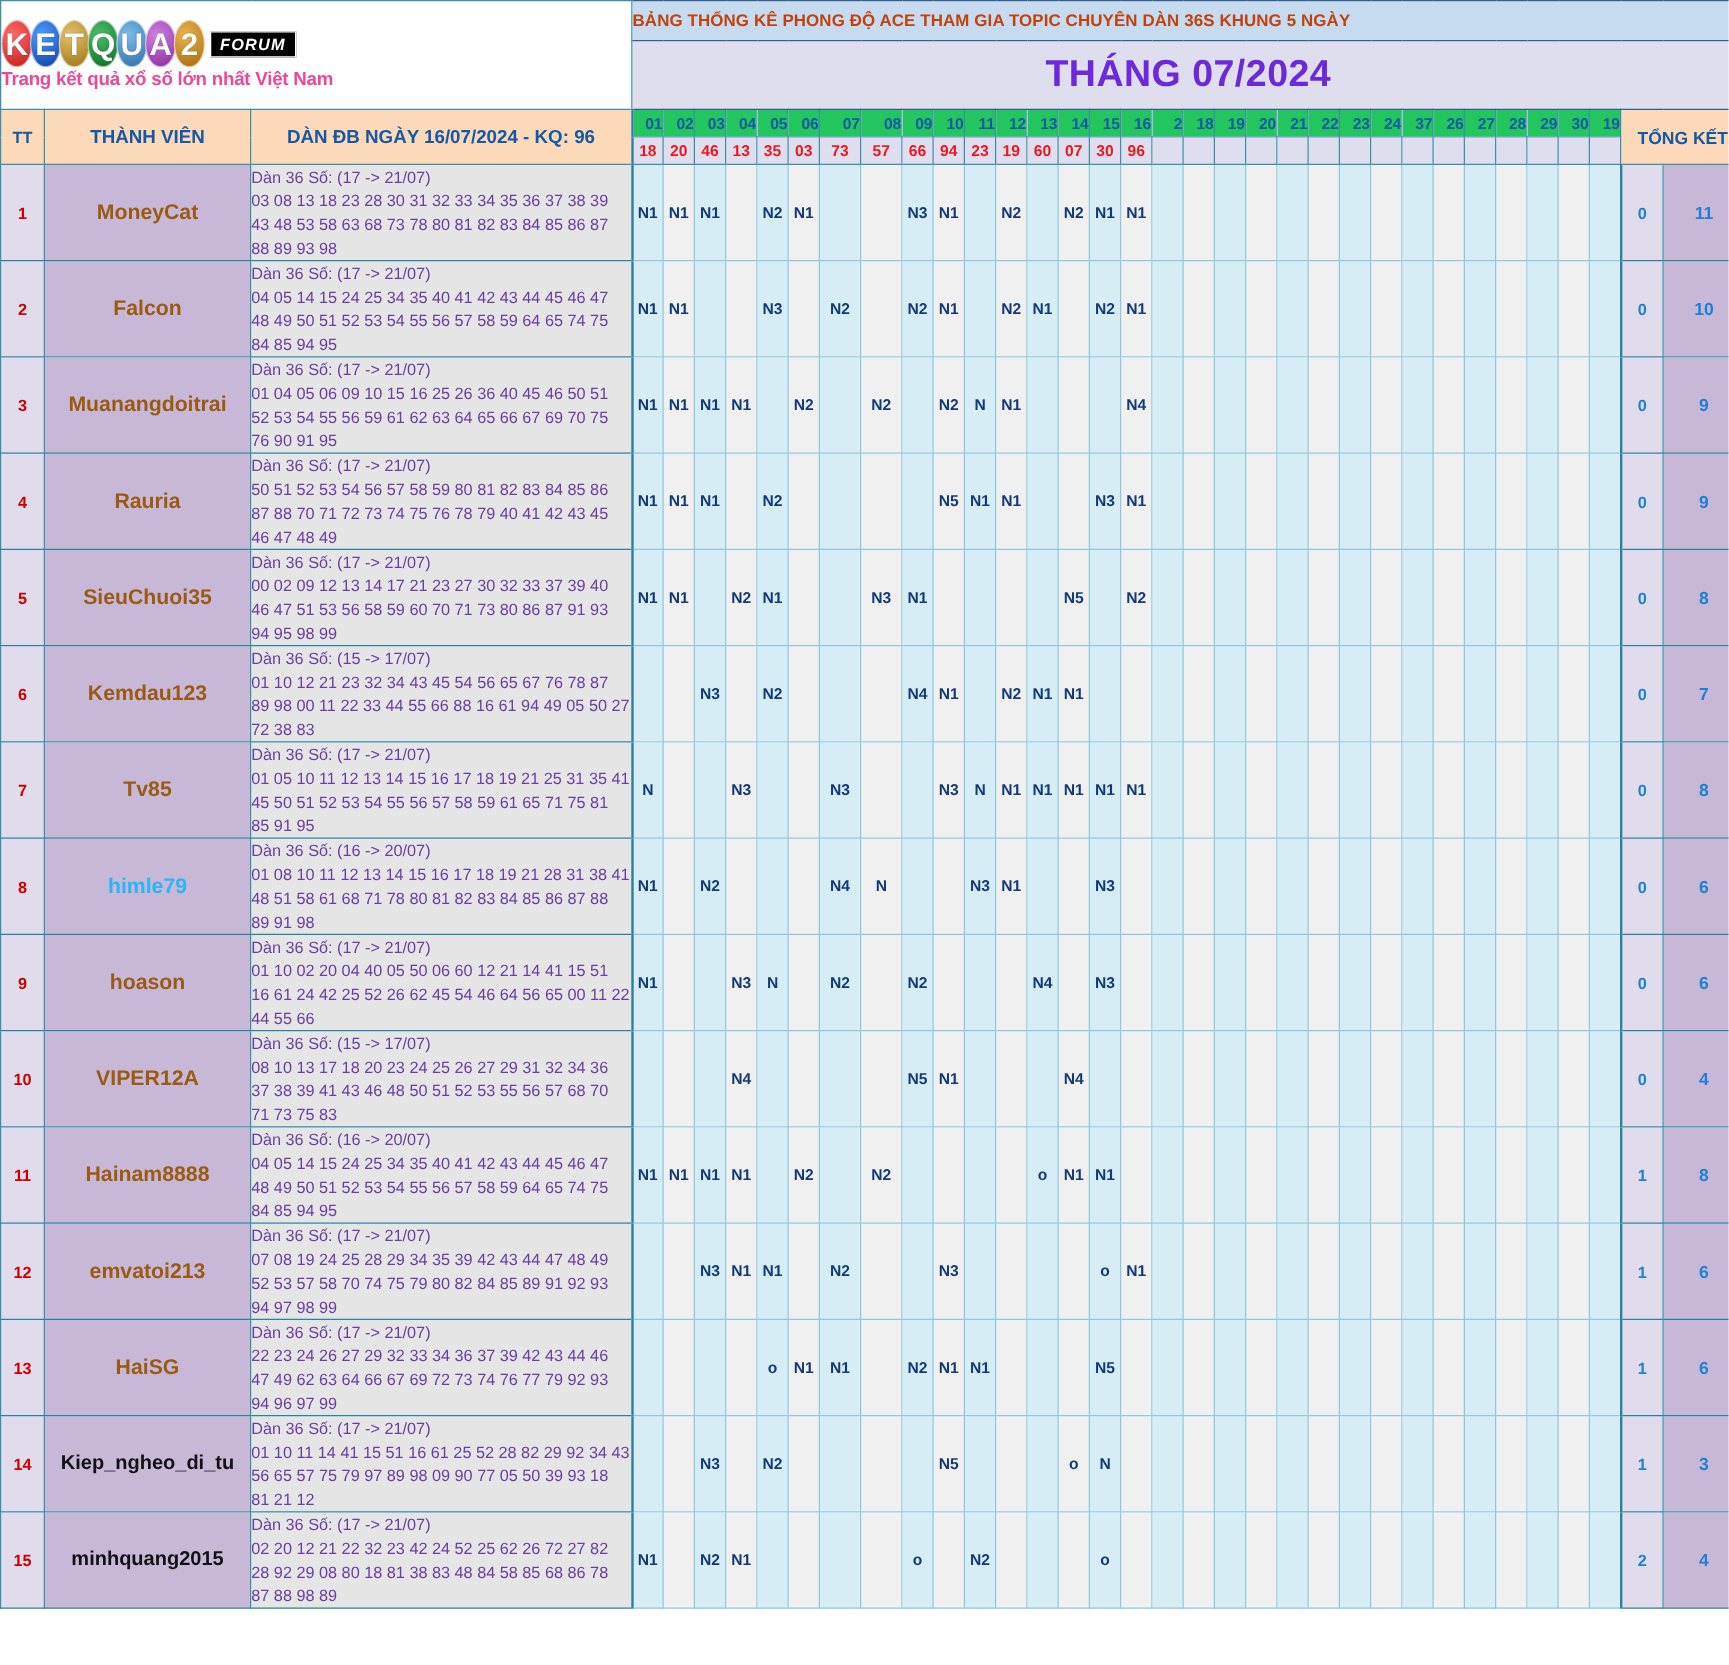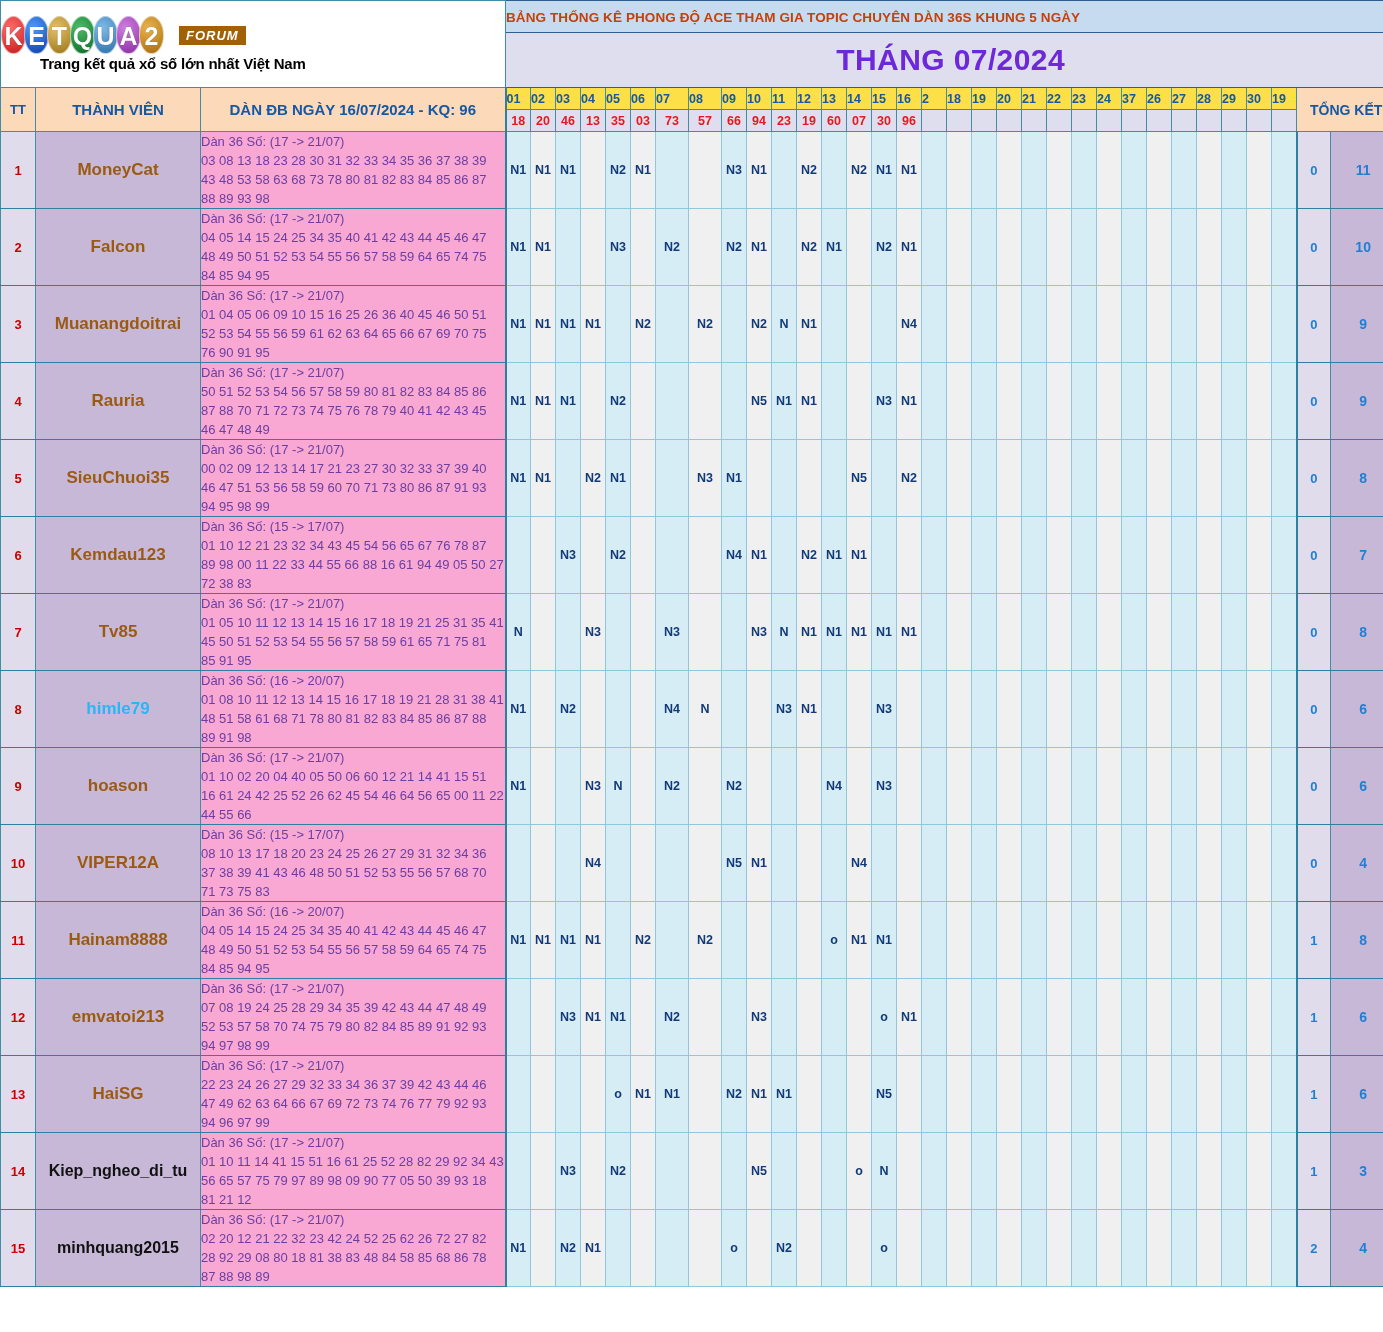--- a/index.html
+++ b/index.html
@@ -50,34 +50,33 @@
     border: 1px solid rgba(255,255,255,.6);
   }
   .lg1{background:radial-gradient(circle at 35% 30%, #ff6a6a, #c51b1b);}
   .lg2{background:radial-gradient(circle at 35% 30%, #4f9bff, #0b3fa8);}
   .lg3{background:radial-gradient(circle at 35% 30%, #e3c06a, #9c7516);}
   .lg4{background:radial-gradient(circle at 35% 30%, #4dbd6a, #0b6b23);}
   .lg5{background:radial-gradient(circle at 35% 30%, #7fbbe8, #2b6fa8);}
   .lg6{background:radial-gradient(circle at 35% 30%, #cf7fe0, #8a2aa0);}
   .lg7{background:radial-gradient(circle at 35% 30%, #e8b44f, #a8690a);}
   .logo-forum {
-    background:#a16207; color:#fff;
+    background:#000000; color:#fff;
     font-style:italic; font-weight:bold;
     font-size:13px; letter-spacing:1px;
     padding:2px 7px 2px 7px;
-    margin-left:16px;
+    margin-left:6px;
     border:1px solid #fff;
   }
   .logo-tag {
     font-family:"Liberation Sans", sans-serif;
     font-weight:bold; font-size:15px;
-    color:#000000; margin-top:1px;
+    color:#ec4899; margin-top:1px;
     white-space:nowrap;
     letter-spacing:-0.2px;
-    margin-left:39px;
   }
 
   
   .banner-cell {
     background:#c6dbef;
     border:1px solid #2f5f8f !important;
     height:32px;
     padding-left:28px;
     vertical-align:middle;
   }
@@ -110,25 +109,25 @@
     text-align:center;
     vertical-align:middle;
     border:1px solid #3f8ea8 !important;
   }
   .hdr-tt  { font-size:13px; }
   .hdr-tv  { font-size:15px; }
   .hdr-dan { font-size:15px; }
   .hdr-tk  { font-size:14px; }
 
   .daynum {
-    background:#fde047;
+    background:#22c55e;
     color:#1558a5;
     font-weight:bold;
     font-size:12.5px;
-    text-align:left;
+    text-align:right;
     vertical-align:middle;
     height:22px;
     border:1px solid #3f8ea8 !important;
   }
   .kqnum {
     background:#dedeee;
     color:#e8181f;
     font-weight:bold;
     font-size:12.5px;
     text-align:center;
@@ -152,21 +151,21 @@
     text-align:center;
     vertical-align:middle;
     font-weight:bold;
     font-size:17px;
     color:#9a5a12;
     padding:0 4px;
   }
   .name-cell.blue  { color:#29b6f6; }
   .name-cell.black { color:#111111; font-size:16px; }
   .dan-cell {
-    background:#f9a8d4;
+    background:#e5e5e5;
     vertical-align:top;
     padding:4px 6px 4px 8px;
     color:#6a3fa0;
     font-size:13px;
     line-height:19px;
   }
   .dan-cell .d1 { display:block; }
   .dan-cell .d2 { display:block; }
 
   td.cell {

